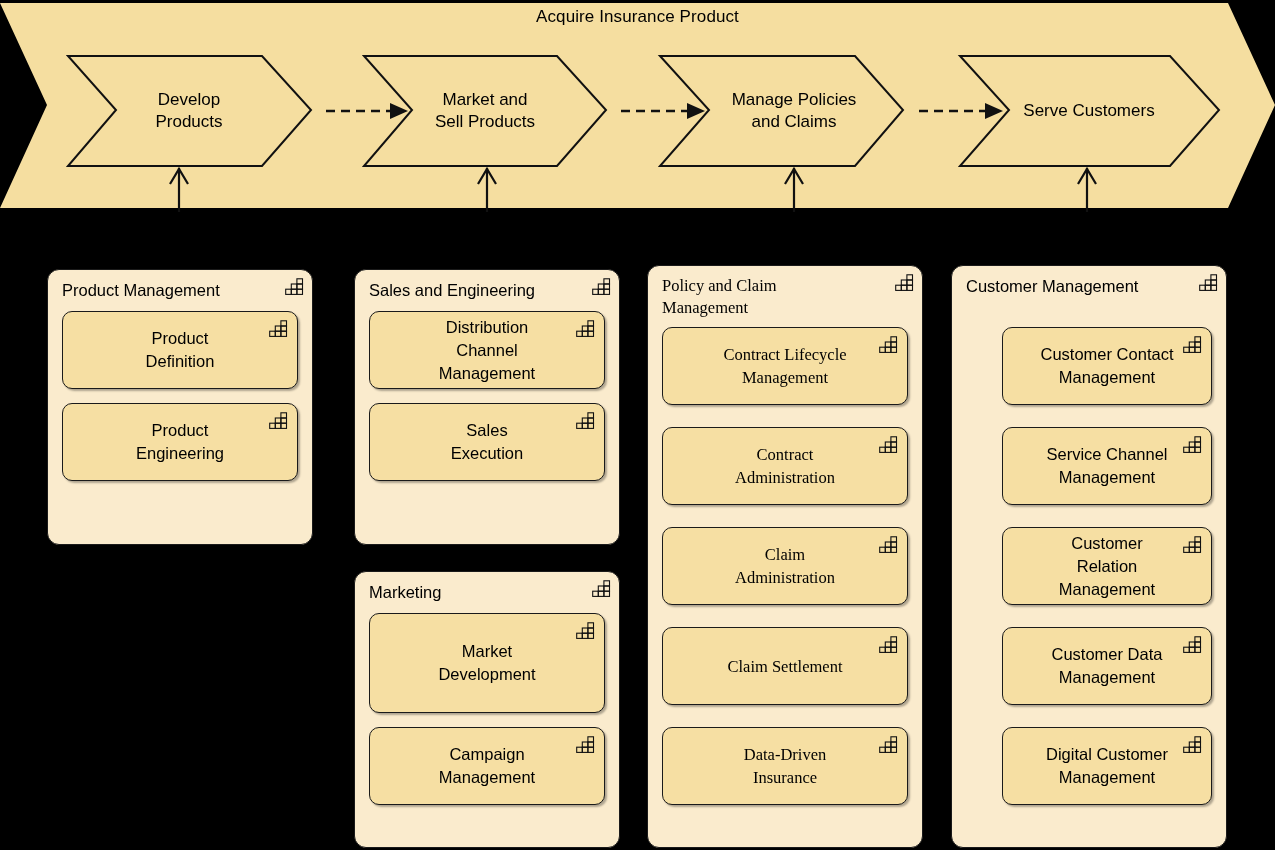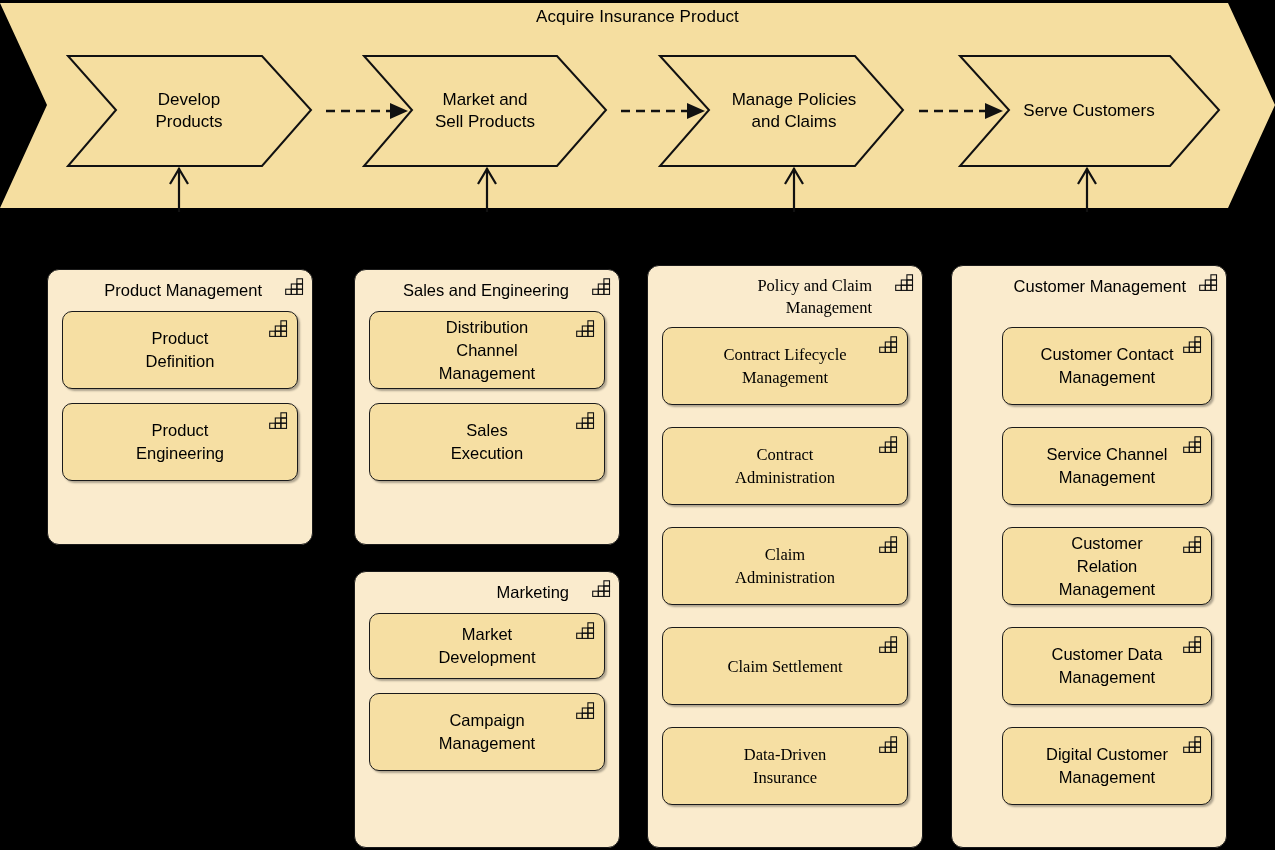--- a/index.html
+++ b/index.html
@@ -52,21 +52,21 @@
     position: absolute;
     background: #FAEBCD;
     border: 1.6px solid #1a1a1a;
     border-radius: 12px;
     box-sizing: border-box;
     box-shadow: 2px 2px 2px rgba(0,0,0,0.30);
   }
   .cap-group-header {
     position: relative;
     padding: 9px 50px 4px 14px;
-    text-align: right;
+    text-align: left;
     font-size: 16.5px;
     line-height: 22px;
   }
   .cap-group-body {
     padding: 6px 14px 14px 14px;
     display: flex;
     flex-direction: column;
   }
 
   .cap-box {
@@ -256,21 +256,21 @@
     <svg class="cap-icon group-icon" viewBox="0 0 20 17">
       <rect x="0.7" y="11.2" width="5.6" height="5.2" fill="none" stroke="#111" stroke-width="1.1"></rect>
       <rect x="6.3" y="11.2" width="5.6" height="5.2" fill="none" stroke="#111" stroke-width="1.1"></rect>
       <rect x="11.9" y="11.2" width="5.6" height="5.2" fill="none" stroke="#111" stroke-width="1.1"></rect>
       <rect x="6.3" y="6.0" width="5.6" height="5.2" fill="none" stroke="#111" stroke-width="1.1"></rect>
       <rect x="11.9" y="6.0" width="5.6" height="5.2" fill="none" stroke="#111" stroke-width="1.1"></rect>
       <rect x="11.9" y="0.8" width="5.6" height="5.2" fill="none" stroke="#111" stroke-width="1.1"></rect>
     </svg>
   </div>
   <div class="cap-group-body">
-    <div class="cap-box" style="height:66px;">
+    <div class="cap-box" style="height:100px;">
       <div class="cap-box-label">
         <div>Market</div>
         <div>Development</div>
       </div>
       <svg class="cap-icon box-icon" viewBox="0 0 20 17">
         <rect x="0.7" y="11.2" width="5.6" height="5.2" fill="none" stroke="#111" stroke-width="1.1"></rect>
         <rect x="6.3" y="11.2" width="5.6" height="5.2" fill="none" stroke="#111" stroke-width="1.1"></rect>
         <rect x="11.9" y="11.2" width="5.6" height="5.2" fill="none" stroke="#111" stroke-width="1.1"></rect>
         <rect x="6.3" y="6.0" width="5.6" height="5.2" fill="none" stroke="#111" stroke-width="1.1"></rect>
         <rect x="11.9" y="6.0" width="5.6" height="5.2" fill="none" stroke="#111" stroke-width="1.1"></rect>

